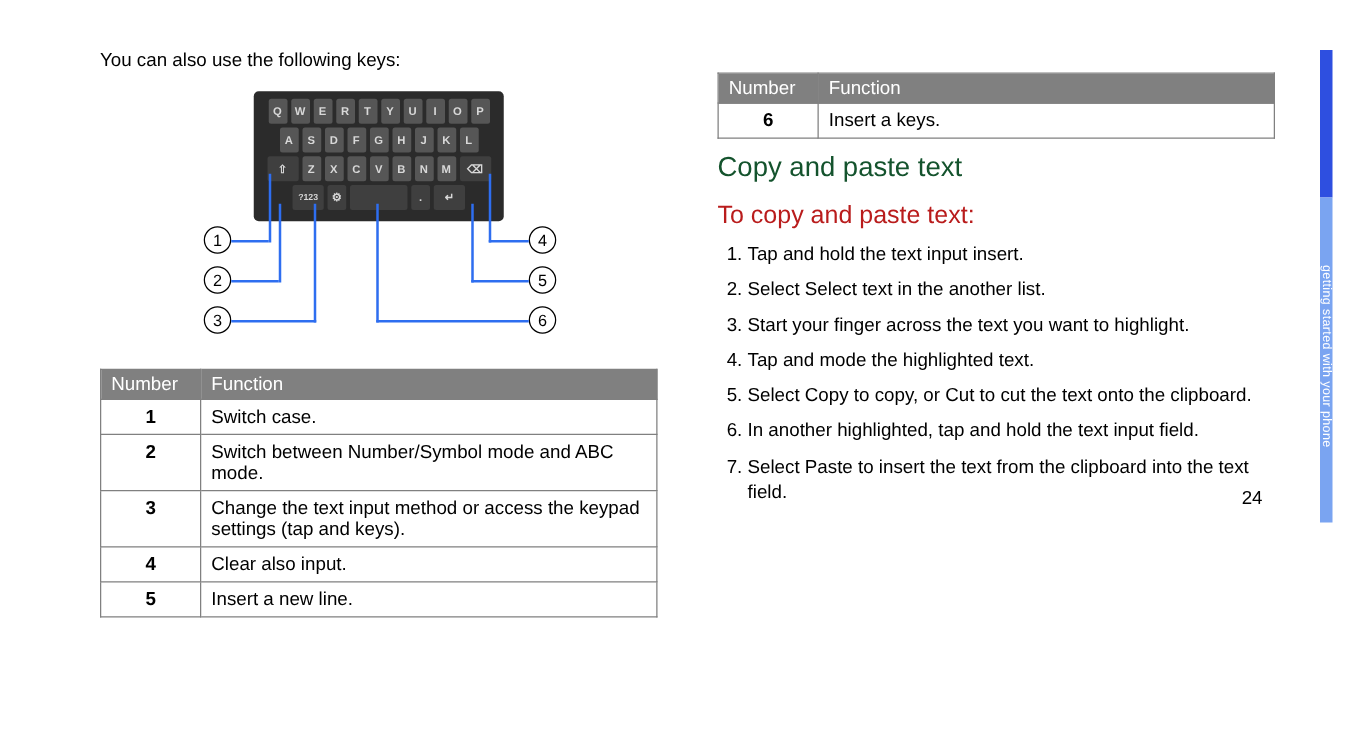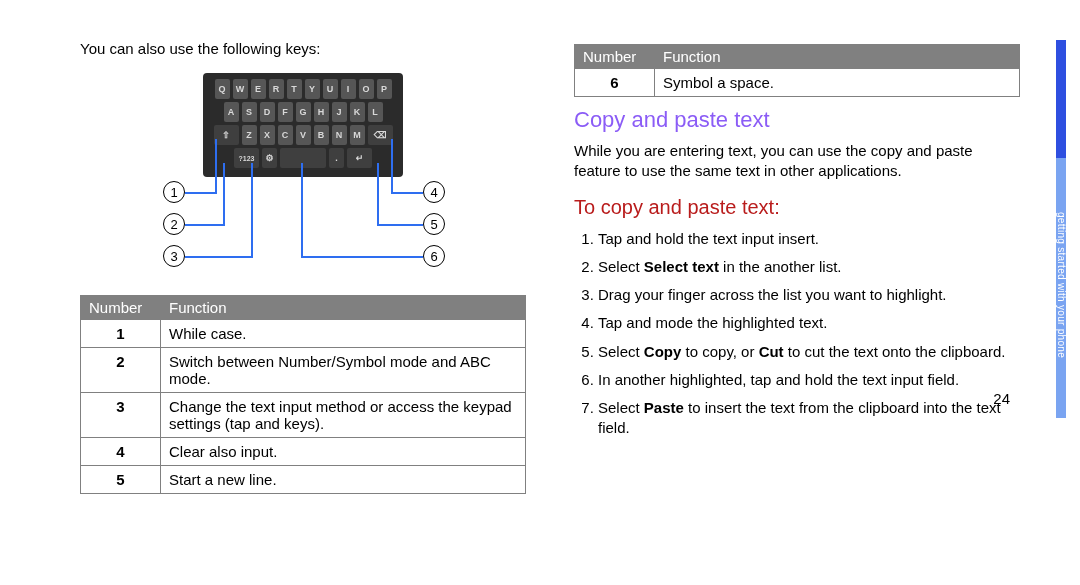--- a/index.html
+++ b/index.html
@@ -13,36 +13,36 @@
   .kbd { position: absolute; left: 80px; top: 0; width: 200px; background: #2b2b2b; border-radius: 4px; padding: 6px 4px 6px 4px; }
   .krow { display: flex; justify-content: center; gap: 3px; margin-bottom: 3px; }
   .key { width: 15px; height: 20px; background: #565656; border-radius: 2px; color: #d8d8d8; font-size: 9px; font-weight: bold; display: flex; align-items: center; justify-content: center; font-family: Arial, sans-serif; }
   .key.dark { background: #3f3f3f; }
   .key.wide { width: 25px; }
   .key.space { width: 46px; }
   .callout { position: absolute; width: 22px; height: 22px; border: 1.5px solid #000; border-radius: 50%; background: #fff; display: flex; align-items: center; justify-content: center; font-size: 13px; }
   .line { position: absolute; background: #2e6ef0; height: 2px; }
   .lineV { position: absolute; background: #2e6ef0; width: 2px; }
   
-  table.func { width: 100%; border-collapse: collapse; margin-top: 4px; }
+  table.func { width: 100%; border-collapse: collapse; margin-top: 18px; }
   table.func th { background: #808080; color: #fff; text-align: left; font-weight: normal; padding: 3px 8px; border: 1px solid #808080; font-size: 15px; }
   table.func th.num { width: 80px; }
   table.func td { border: 1px solid #808080; padding: 5px 8px; vertical-align: top; font-size: 15px; }
   table.func td.num { text-align: center; font-weight: bold; }
-  .h2 { color: #8b5cf6; font-size: 22px; margin: 10px 0 8px 0; font-weight: normal; }
+  .h2 { color: #14532d; font-size: 22px; margin: 10px 0 8px 0; font-weight: normal; }
   .h3 { color: #b91c1c; font-size: 20px; margin: 14px 0 10px 0; }
   ol.steps { list-style: decimal; padding-left: 24px; }
   ol.steps li { margin-bottom: 8px; line-height: 1.35; }
   .pgnum { position: absolute; right: 70px; bottom: 20px; font-size: 15px; }
   .side-tab { position: absolute; right: 14px; top: 0; width: 18px; height: 585px; }
   .tab-fill { position: absolute; right: 0; width: 10px; }
   .tab-blue { top: 40px; height: 118px; background: #2e4fe0; }
   .tab-sky { top: 158px; height: 260px; background: #7aa4f1; }
   .tab-text { position: absolute; right: 0; top: 160px; width: 10px; height: 250px; writing-mode: vertical-rl; font-size: 10px; color: #fff; text-align: center; display: flex; align-items: center; justify-content: center; letter-spacing: 0.3px; }
-  b { font-weight: bold; }
+  b { font-weight: normal; }
 </style>
 </head>
 <body>
 
 <div class="page">
   <div class="columns">
 
     <div class="col">
       <p class="intro">You can also use the following keys:</p>
 
@@ -115,64 +115,63 @@
       </div>
 
       <table class="func">
         <tbody>
             <tr>
           <th class="num">Number</th>
           <th>Function</th>
         </tr>
         <tr>
               <td class="num">1</td>
-              <td>While case.</td>
+              <td>Switch case.</td>
             </tr>
         <tr>
               <td class="num">2</td>
               <td>Switch between Number/Symbol mode and ABC mode.</td>
             </tr>
         <tr>
               <td class="num">3</td>
               <td>Change the text input method or access the keypad settings (tap and keys).</td>
             </tr>
         <tr>
               <td class="num">4</td>
               <td>Clear also input.</td>
             </tr>
         <tr>
               <td class="num">5</td>
-              <td>Start a new line.</td>
+              <td>Insert a new line.</td>
             </tr>
       </tbody>
         </table>
     </div>
 
     <div class="col">
       <table class="func">
         <tbody>
             <tr>
           <th class="num">Number</th>
           <th>Function</th>
         </tr>
         <tr>
               <td class="num">6</td>
-              <td>Symbol a space.</td>
+              <td>Insert a keys.</td>
             </tr>
       </tbody>
         </table>
 
       <h2 class="h2">Copy and paste text</h2>
-      <p style="line-height:1.35">While you are entering text, you can use the copy and paste feature to use the same text in other applications.</p>
       <p class="h3">To copy and paste text:</p>
 
       <ol class="steps">
         <li><span>Tap and hold the text input insert.</span></li>
         <li><span>Select </span><b>Select text</b><span> in the another list.</span></li>
-        <li><span>Drag your finger across the list you want to highlight.</span></li>
+        <li><span>Start your finger across the text you want to highlight.</span></li>
         <li><span>Tap and mode the highlighted text.</span></li>
         <li><span>Select </span><b>Copy</b><span> to copy, or </span><b>Cut</b><span> to cut the text onto the clipboard.</span></li>
         <li><span>In another highlighted, tap and hold the text input field.</span></li>
         <li><span>Select </span><b>Paste</b><span> to insert the text from the clipboard into the text field.</span></li>
       </ol>
     </div>
   </div>
 
   <div class="pgnum">24</div>
 

